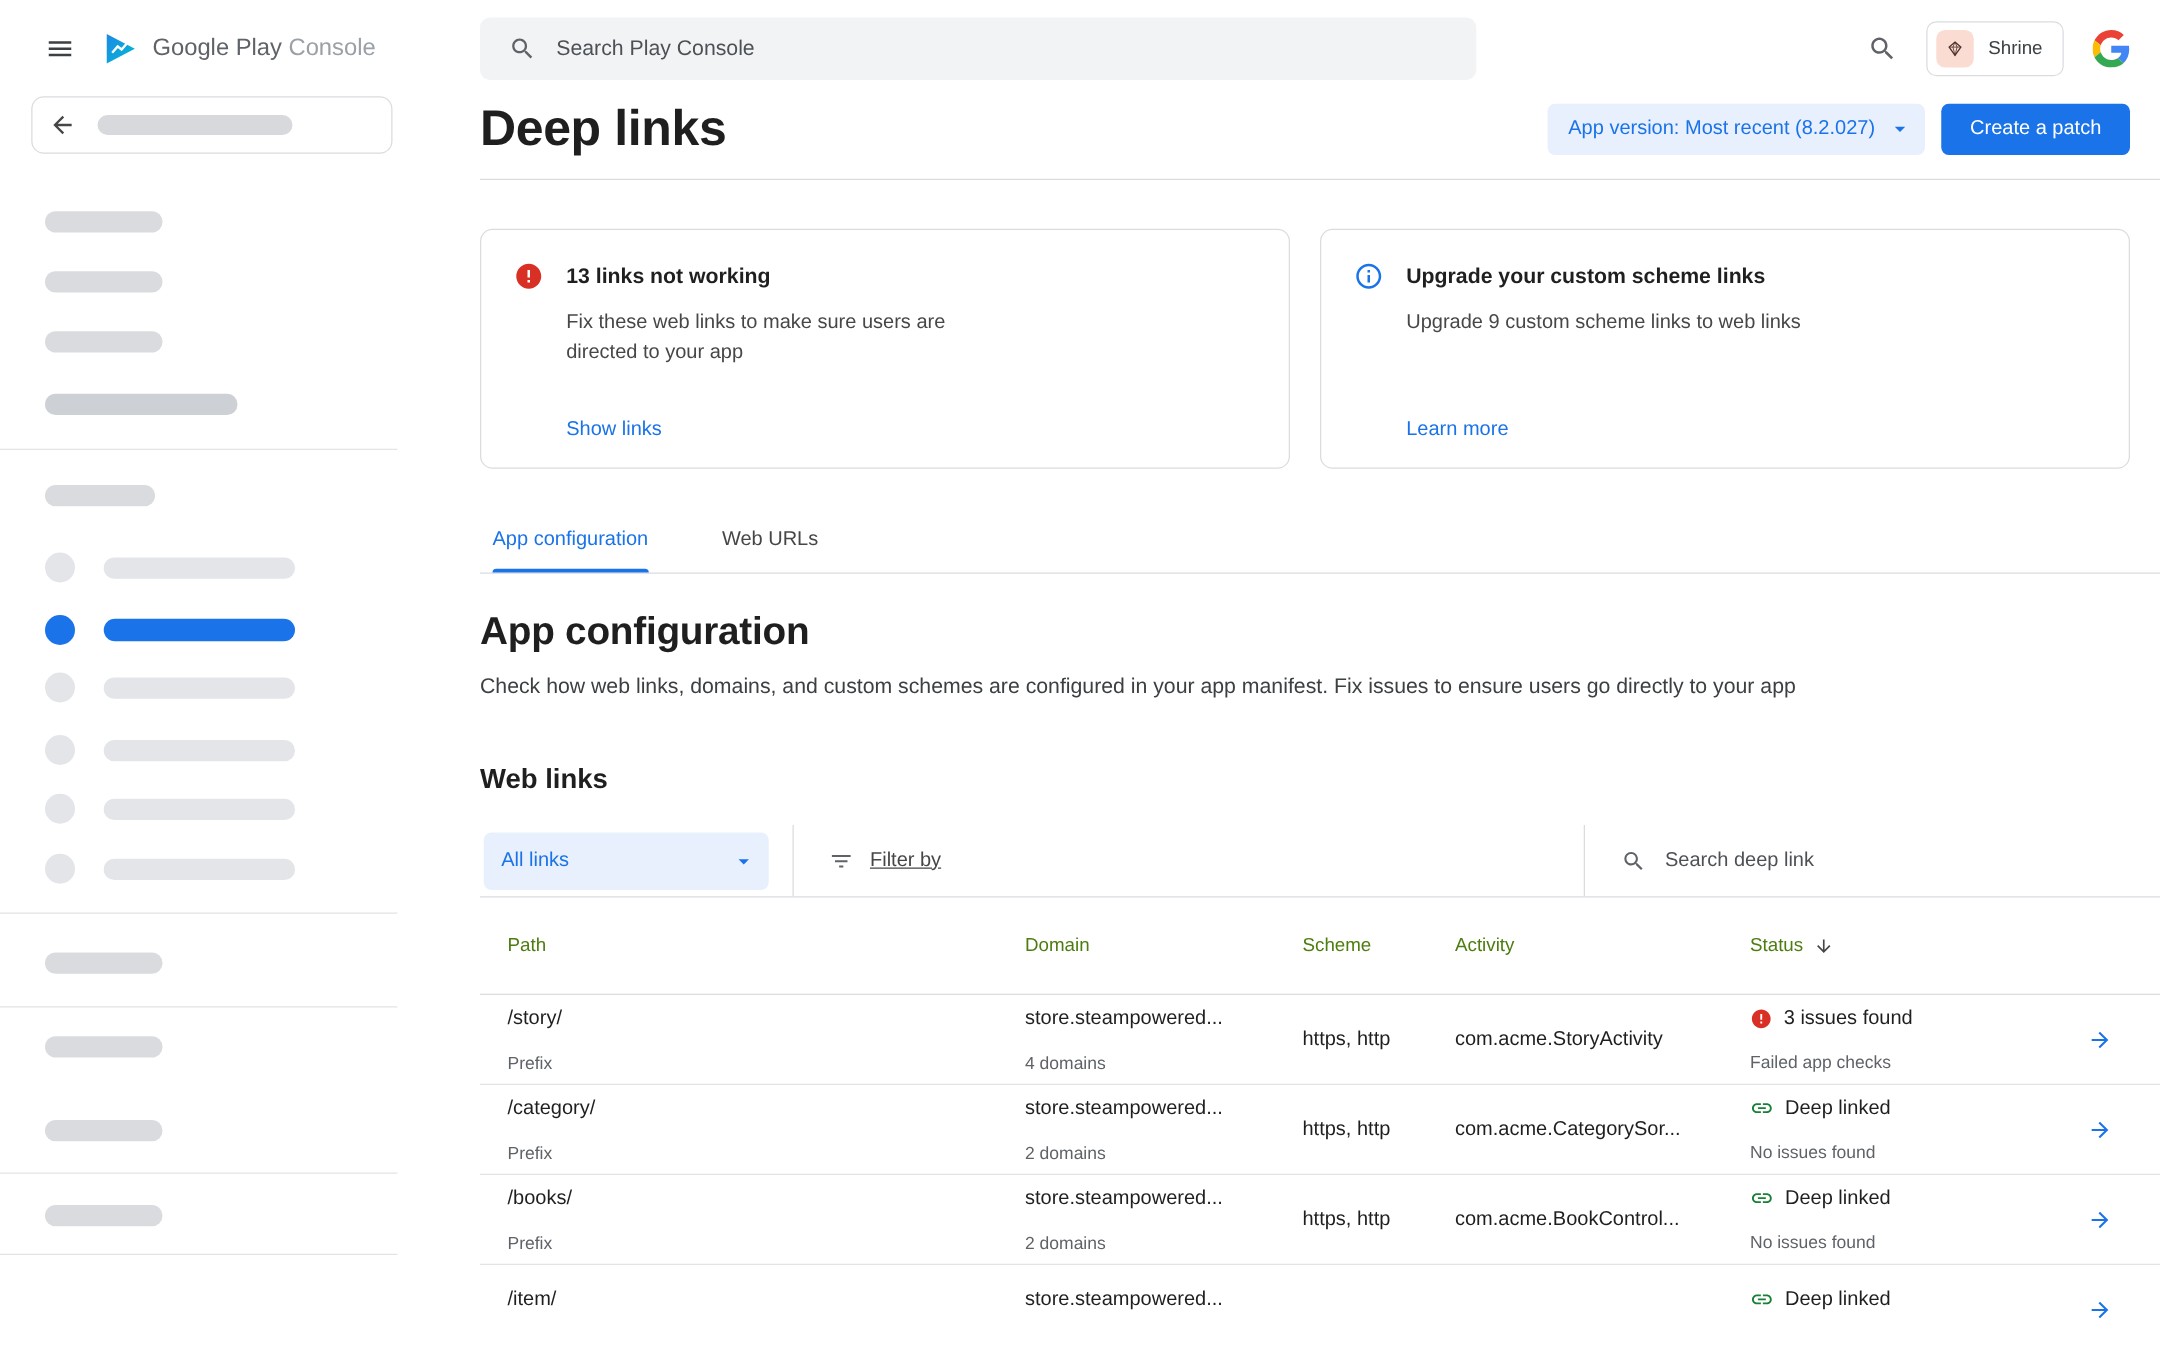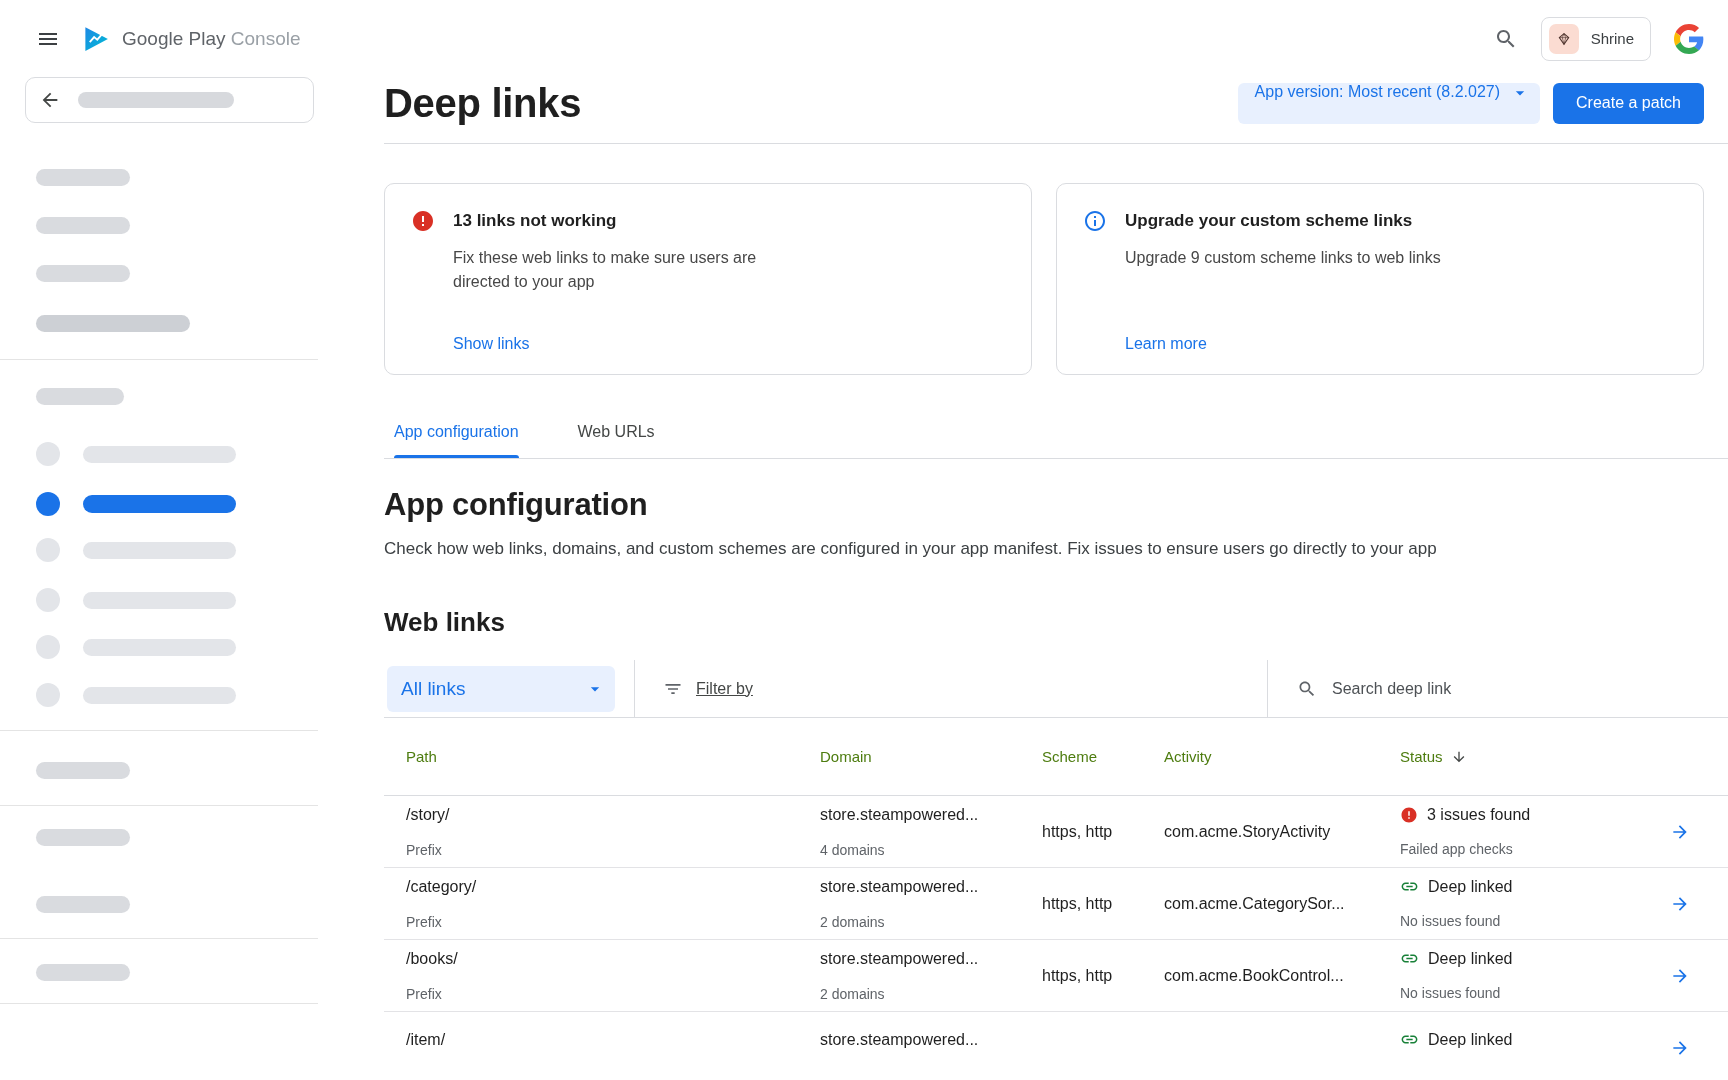--- a/index.html
+++ b/index.html
@@ -56,21 +56,21 @@
     display: flex; align-items: center; gap: 12px; padding: 0 16px 0 7px;
   }
   .gem-badge { width: 30px; height: 30px; border-radius: 7px; background: #fbdcd2; display: flex; align-items: center; justify-content: center; }
   .app-chip-label { font-size: 15px; color: #3c4043; }
 
   .page-head { display: flex; align-items: center; justify-content: space-between; padding-right: 24px; margin-top: 2px; }
   h1 { font-size: 40px; line-height: 48px; font-weight: 700; color: #1f1f1f; letter-spacing: -0.3px; }
   .head-actions { display: flex; align-items: center; gap: 13px; }
   .chip-btn {
     height: 41px; background: #e8f0fe; color: #1a73e8; border-radius: 6px;
-    display: flex; align-items: flex-start; gap: 10px; padding: 0 10px 0 17px;
+    display: flex; align-items: center; gap: 10px; padding: 0 10px 0 17px;
     font-size: 16px; font-weight: 500;
   }
   .primary-btn { height: 41px; background: #1a73e8; color: #fff; border-radius: 6px; padding: 0 23px; font-size: 16px; font-weight: 500; }
 
   .subtitle-row { margin-top: 8px; font-size: 17px; line-height: 24px; color: #3c4043; display: flex; gap: 11px; }
   .subtitle-row a { color: #1a73e8; }
 
   .divider { height: 1px; background: #dadce0; margin-top: 16px; }
 
   .cards { display: flex; gap: 24px; margin-top: 39px; padding-right: 24px; }
@@ -83,27 +83,27 @@
   .card-body { margin: 13px 0 0 42px; font-size: 16px; line-height: 24px; color: #474747; max-width: 340px; }
   .card-action { margin: auto 0 0 42px; color: #1a73e8; font-size: 16px; font-weight: 500; }
 
   .tabs { margin-top: 48px; border-bottom: 1px solid #dadce0; display: flex; gap: 59px; padding-left: 10px; }
   .tab { position: relative; font-size: 16px; font-weight: 500; color: #444746; padding-bottom: 17px; }
   .tab.active { color: #1a73e8; }
   .tab.active::after { content: ""; position: absolute; left: 0; right: 0; bottom: 0; height: 3px; background: #1a73e8; border-radius: 3px 3px 0 0; }
 
   h2 { margin-top: 26px; font-size: 31px; line-height: 40px; font-weight: 700; color: #1f1f1f; letter-spacing: -0.2px; }
   .section-desc { margin-top: 12px; font-size: 17px; line-height: 24px; color: #3c4043; }
-  h3 { margin-top: 48px; font-size: 26px; line-height: 27px; font-weight: 700; color: #1f1f1f; }
+  h3 { margin-top: 48px; font-size: 22px; line-height: 27px; font-weight: 700; color: #1f1f1f; }
 
   .toolbar { margin-top: 24px; height: 58px; border-bottom: 1px solid #dadce0; display: flex; align-items: center; }
   .filter-select {
     width: 228px; height: 46px; background: #e8f0fe; border-radius: 6px; color: #1a73e8;
     display: flex; align-items: center; justify-content: space-between; padding: 0 10px 0 14px;
-    font-size: 19px; font-weight: 500; margin-left: 3px;
+    font-size: 16px; font-weight: 500; margin-left: 3px;
   }
   .vsep { width: 1px; align-self: stretch; background: #dadce0; flex: none; }
   .vsep1 { margin-left: 19px; }
   .filter-by { display: flex; align-items: center; gap: 13px; margin-left: 28px; font-size: 16px; color: #444746; text-decoration: underline; }
   .toolbar-right { margin-left: auto; align-self: stretch; display: flex; align-items: center; width: 461px; padding-right: 24px; }
   .deep-search { display: flex; align-items: center; gap: 15px; margin-left: 29px; flex: 1; }
   .deep-search input { font-size: 16px; }
 
   .thead, .trow {
     display: grid; grid-template-columns: 414px 222px 122px 236px 266px 1fr;
@@ -198,20 +198,28 @@
   <div class="sk-bar sk-mid" style="margin:23px 0 0 36px; width:94px"></div>
   <div class="sk-bar sk-mid" style="margin:50px 0 0 36px; width:94px"></div>
   <div class="sb-divider" style="margin-top:25px"></div>
   <div class="sk-bar sk-mid" style="margin:25px 0 0 36px; width:94px"></div>
   <div class="sb-divider" style="margin-top:22px"></div>
 </aside>
 
 <main class="main">
 
   <div class="topbar-row">
+    <div class="search-bar">
+      <span class="i">
+        <svg width="22" height="22" viewBox="0 0 24 24">
+            <path fill="#5f6368" d="M15.5 14h-.79l-.28-.27C15.41 12.59 16 11.11 16 9.5 16 5.91 13.09 3 9.5 3S3 5.91 3 9.5 5.91 16 9.5 16c1.61 0 3.09-.59 4.23-1.57l.27.28v.79l5 4.99L20.49 19l-4.99-5zm-6 0C7.01 14 5 11.99 5 9.5S7.01 5 9.5 5 14 7.01 14 9.5 11.99 14 9.5 14z"></path>
+          </svg>
+      </span>
+      <input placeholder="Search Play Console" style="">
+    </div>
     <div class="top-actions">
       <span class="i">
         <svg width="24" height="24" viewBox="0 0 24 24">
             <path fill="#5f6368" d="M15.5 14h-.79l-.28-.27C15.41 12.59 16 11.11 16 9.5 16 5.91 13.09 3 9.5 3S3 5.91 3 9.5 5.91 16 9.5 16c1.61 0 3.09-.59 4.23-1.57l.27.28v.79l5 4.99L20.49 19l-4.99-5zm-6 0C7.01 14 5 11.99 5 9.5S7.01 5 9.5 5 14 7.01 14 9.5 11.99 14 9.5 14z"></path>
           </svg>
       </span>
       <div class="app-chip">
         <span class="gem-badge">
           <svg width="16" height="16" viewBox="0 0 24 24">
             <path d="M12 4 L19 10 L12 20 L5 10 Z" fill="none" stroke="#4e342e" stroke-width="1.6"></path>

